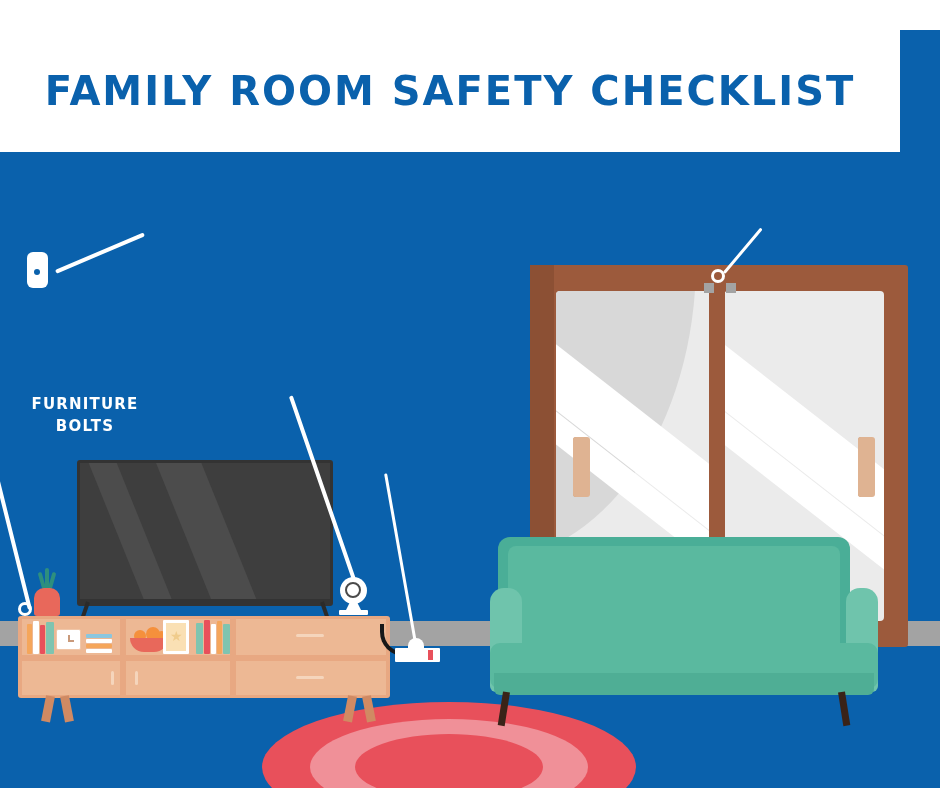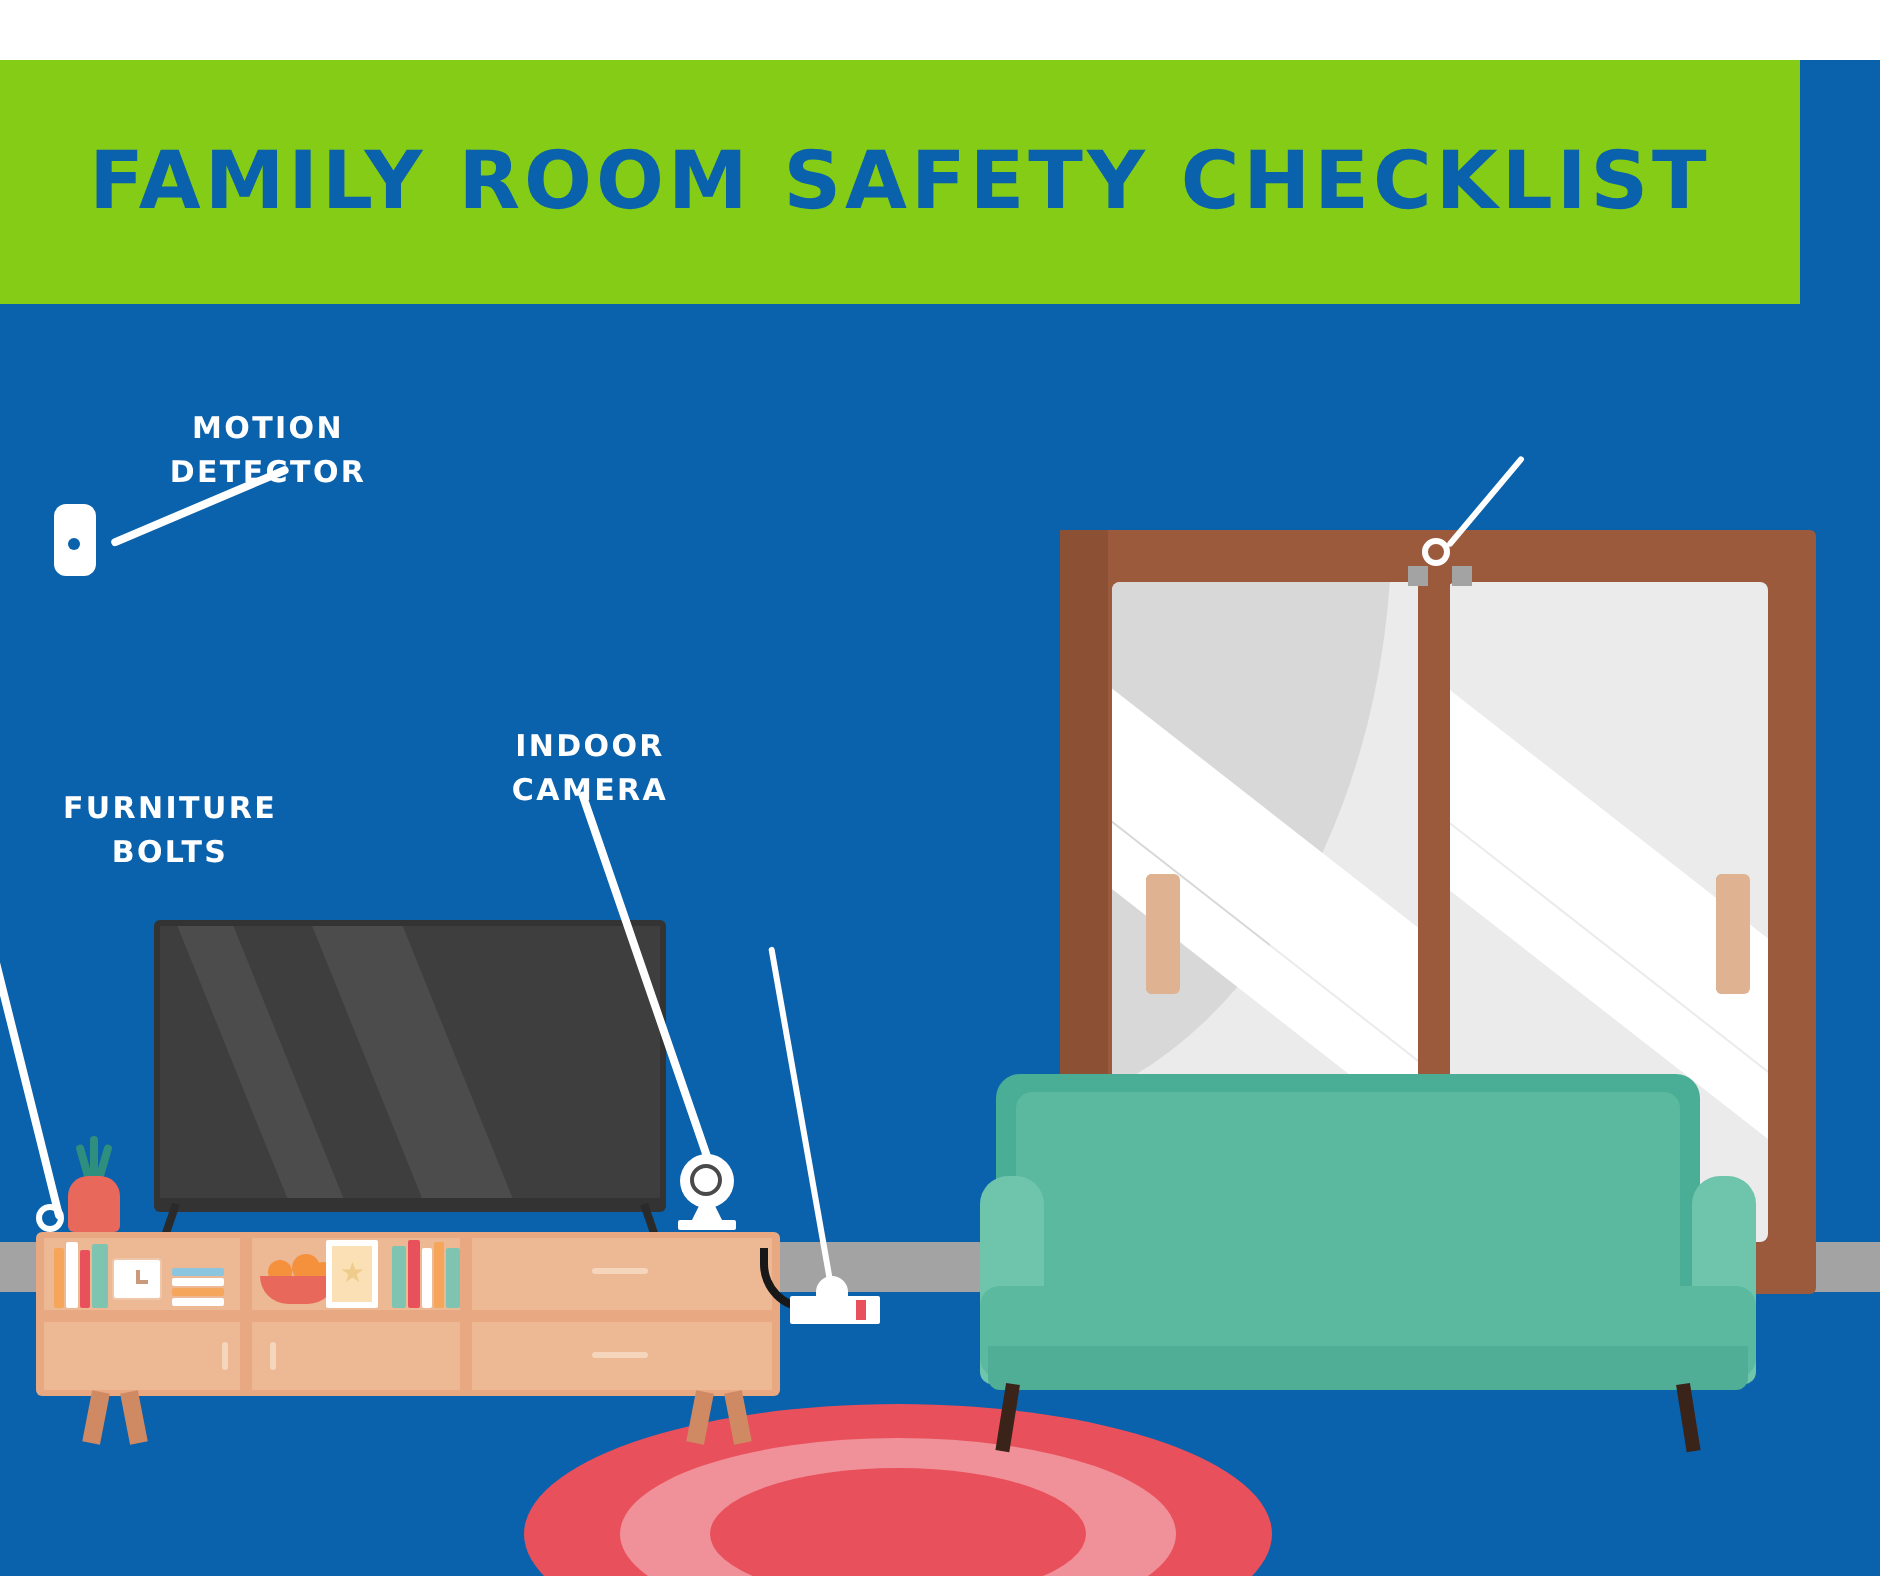--- a/index.html
+++ b/index.html
@@ -23,21 +23,21 @@
     position: absolute;
     left: 0; top: 0;
     width: 940px; height: 30px;
     background: #ffffff;
   }
   
   .banner {
     position: absolute;
     left: 0; top: 30px;
     width: 900px; height: 122px;
-    background: #84cc16;
+    background: #ffffff;
     display: flex;
     align-items: center;
     justify-content: center;
   }
   .banner-title {
     color: #0A61AC;
     font-size: 40px;
     font-weight: bold;
     letter-spacing: 2.0px;
     text-transform: uppercase;
@@ -569,25 +569,21 @@
   <div class="motion-dot"></div>
 
   <div class="leader lead-motion"></div>
   <div class="leader lead-glass"></div>
   <div class="ring ring-glass"></div>
   <div class="leader lead-furn"></div>
   <div class="ring ring-furn"></div>
   <div class="leader lead-camera"></div>
   <div class="leader lead-surge"></div>
 
-  <div class="label lbl-motion">MOTION
-DETECTOR</div>
   <div class="label lbl-furn">FURNITURE
 BOLTS</div>
-  <div class="label lbl-camera">INDOOR
-CAMERA</div>
 
   <div class="top-strip"></div>
   <div class="banner">
     <div class="banner-title">FAMILY ROOM SAFETY CHECKLIST</div>
   </div>
 
 </div>
 
 </body></html>

